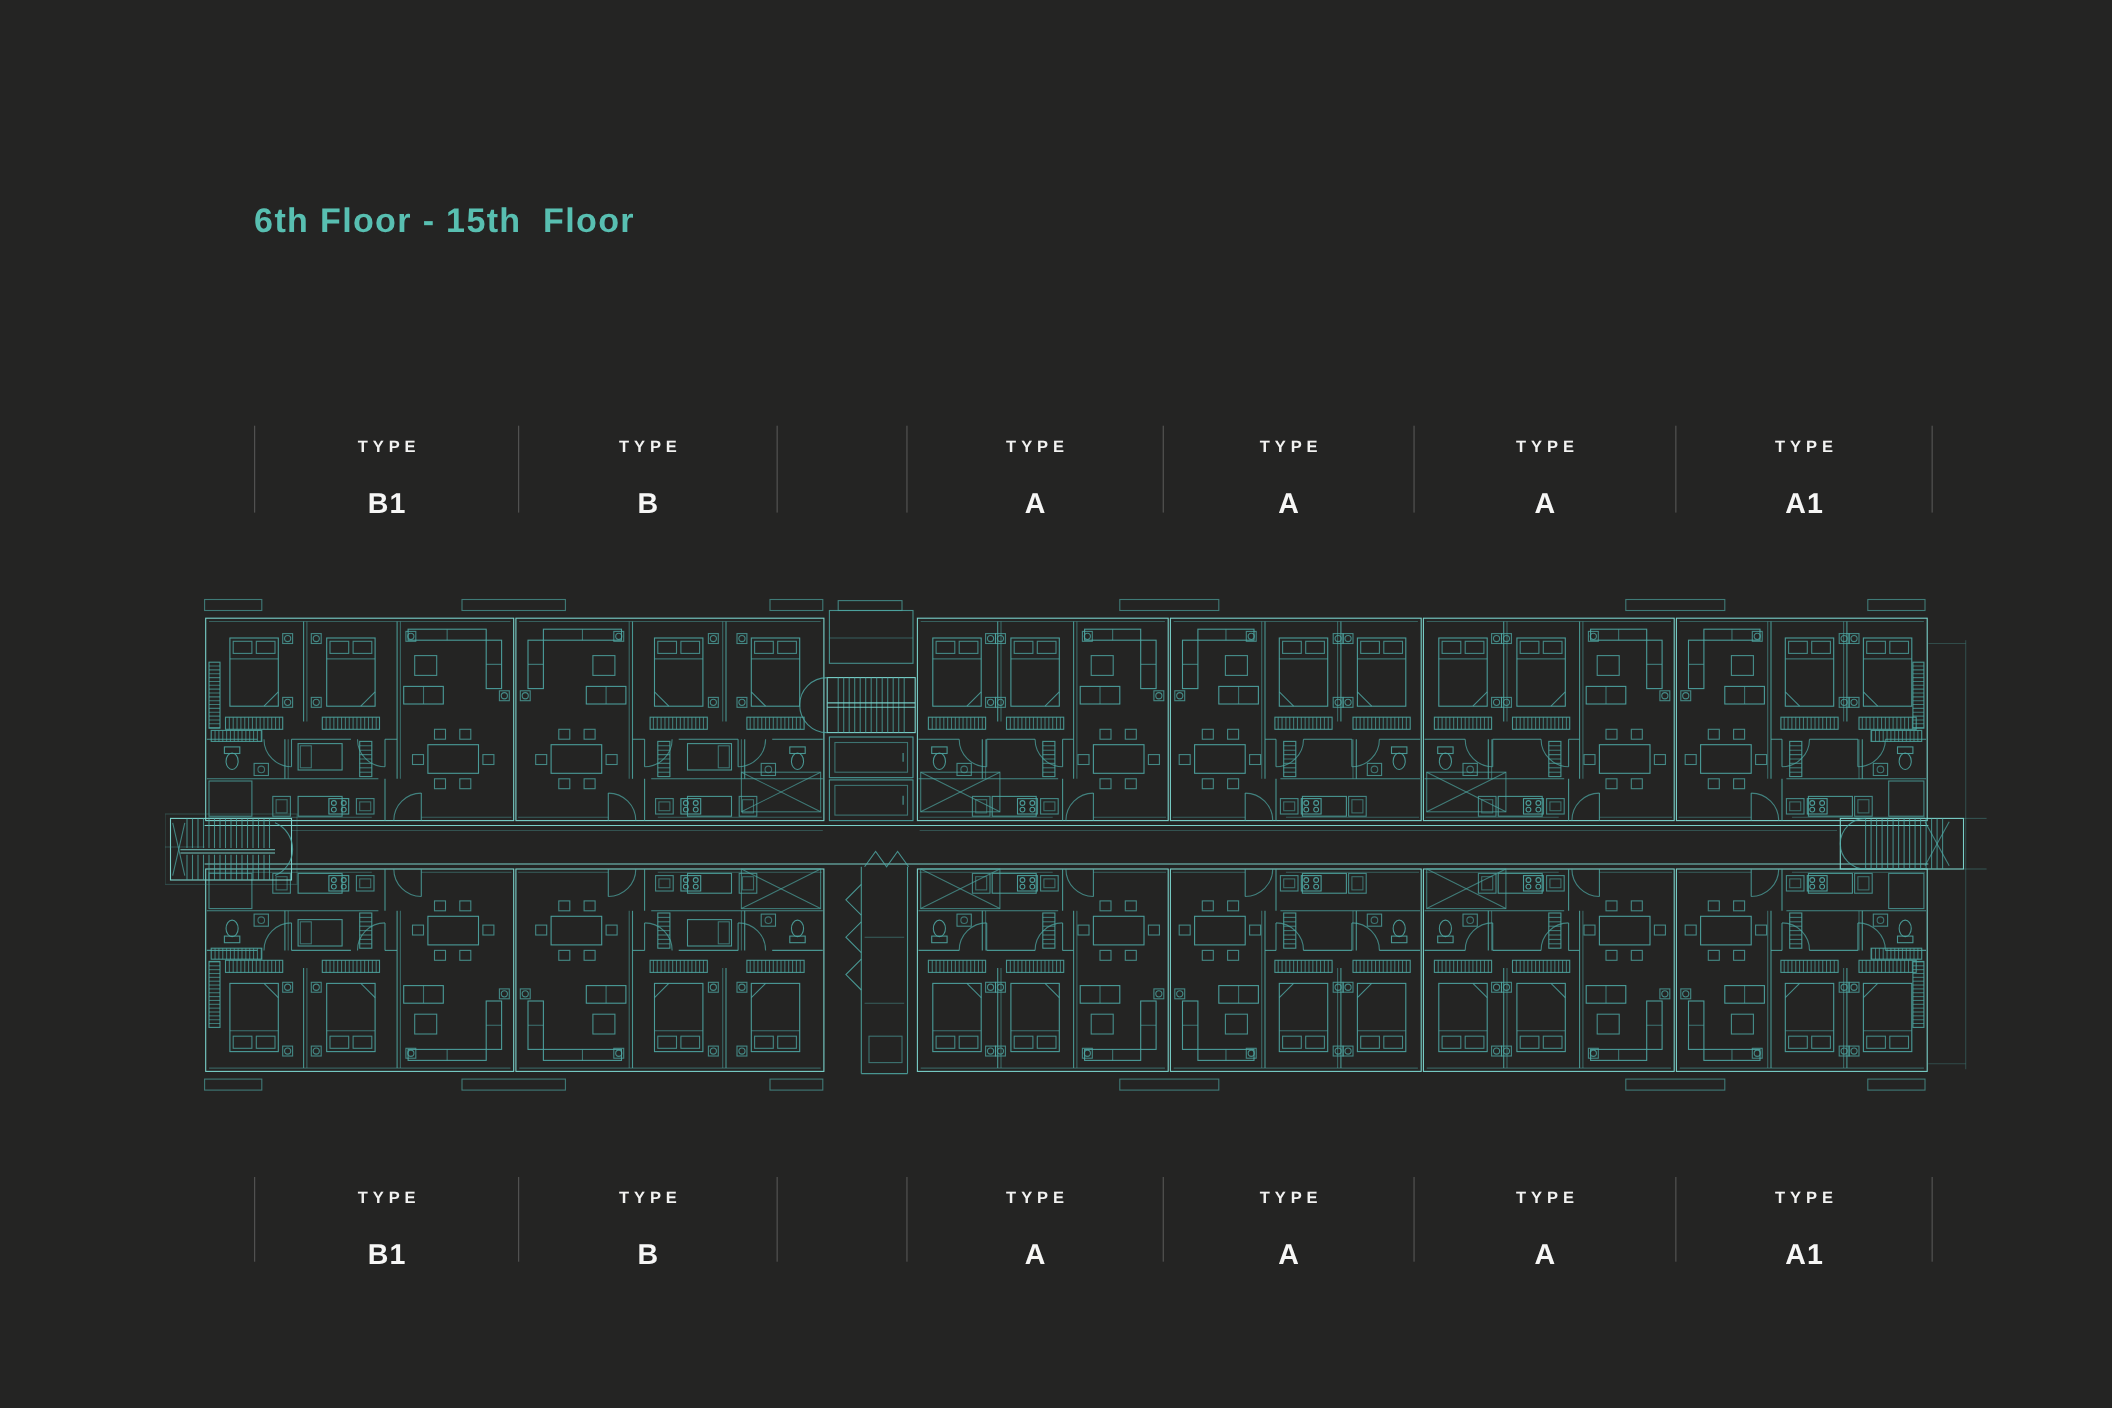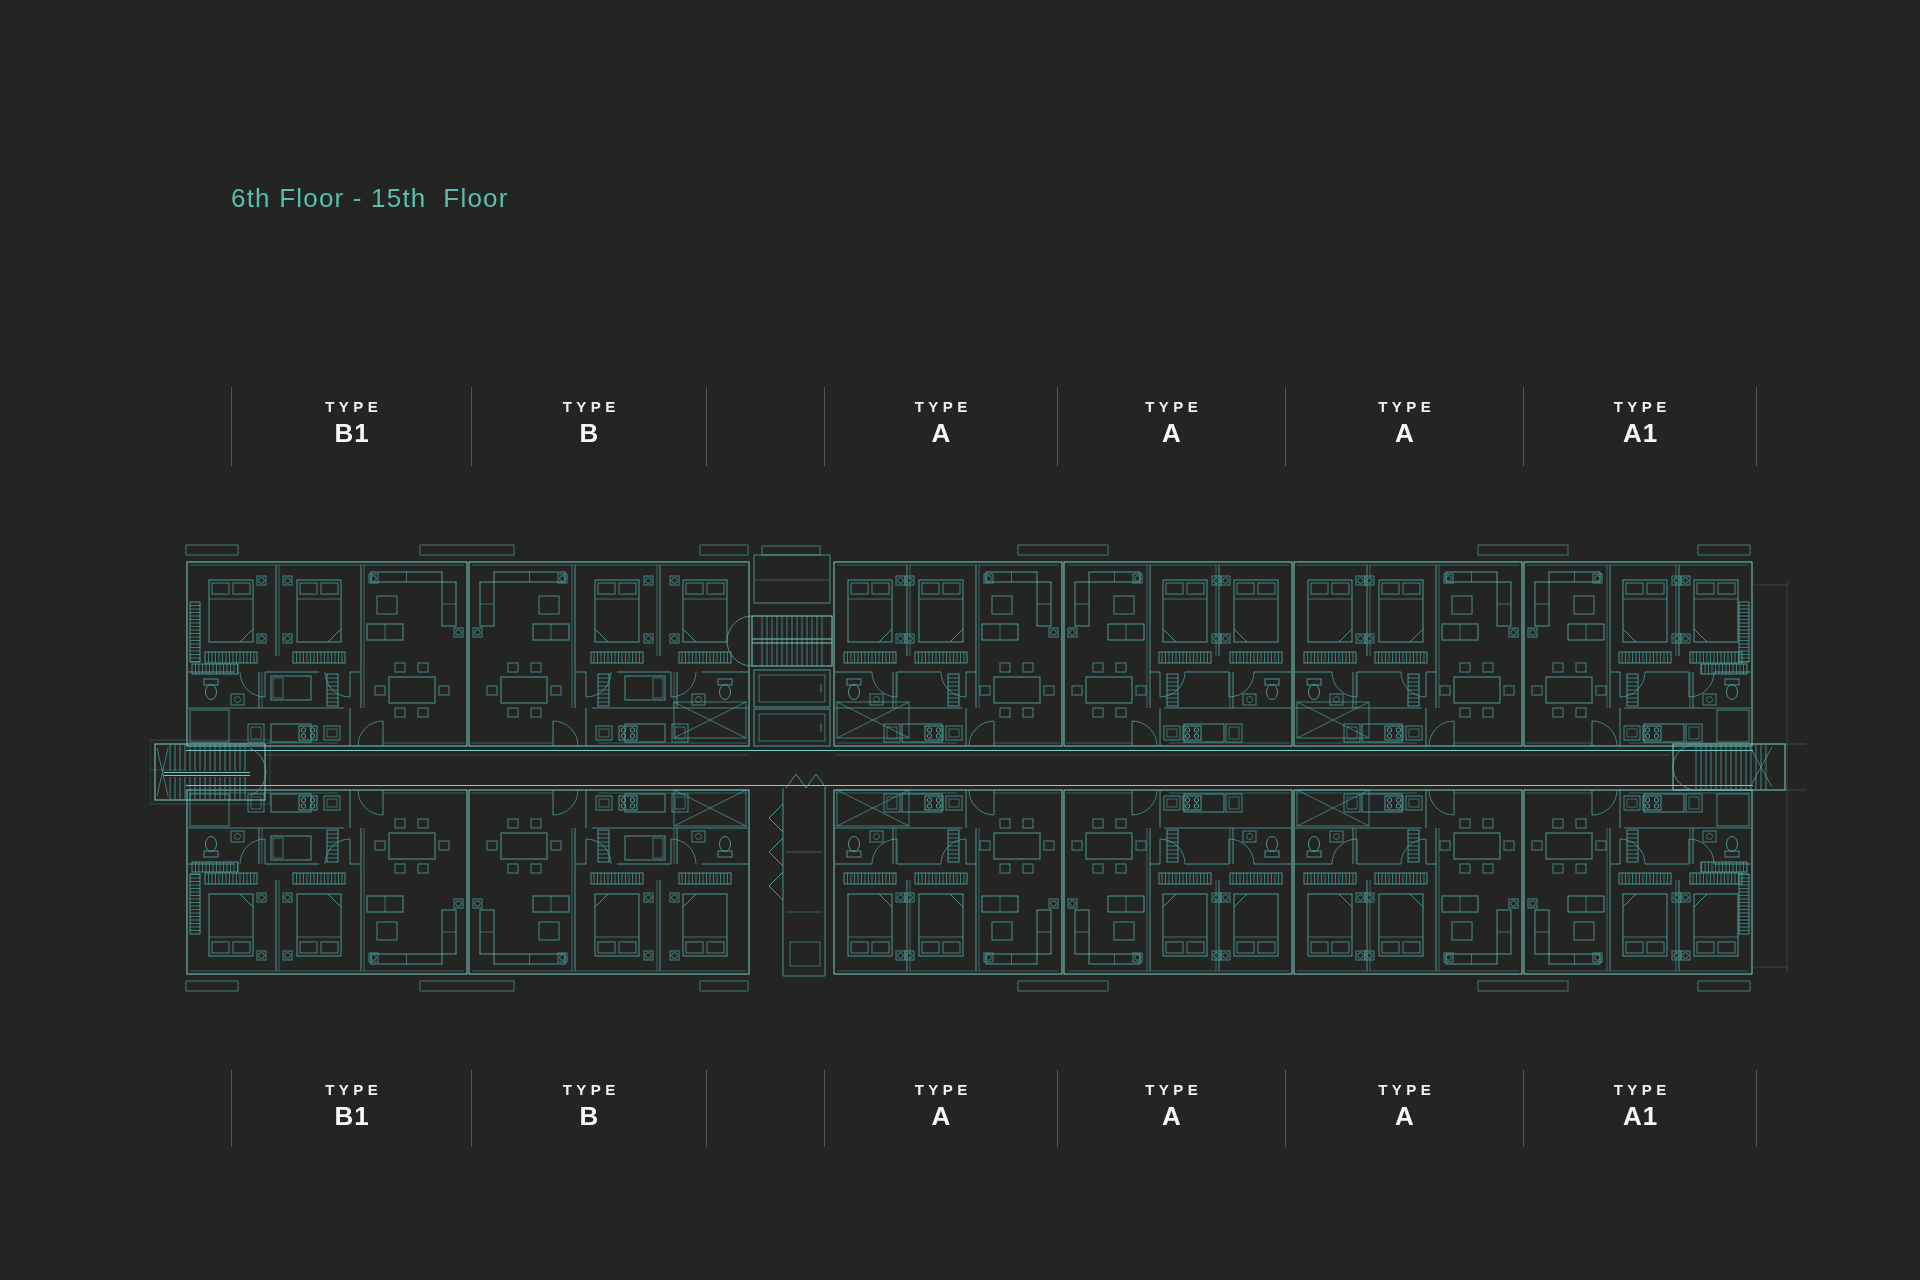--- a/index.html
+++ b/index.html
@@ -3,31 +3,32 @@
 <meta charset="utf-8">
 <style>
   html,body{margin:0;padding:0;}
   body{
     width:1920px;height:1280px;position:relative;overflow:hidden;
     background:#242423;
     font-family:"Liberation Sans", sans-serif;
   }
   .page-title{
     position:absolute;left:231px;top:183px;
-    font-size:26px;font-weight:400;letter-spacing:1.2px;
+    font-size:31px;font-weight:700;letter-spacing:1.2px;
     white-space:pre;
   }
   .type-row{
     position:absolute;display:flex;align-items:stretch;
   }
   .type-cell{
     box-sizing:border-box;
     border-left:1px solid #575756;
     display:flex;flex-direction:column;align-items:center;
     padding-top:11px;
+    gap:24px;
   }
   .type-cell:last-child{border-right:1px solid #575756;}
   .type-word{
     font-size:15px;font-weight:700;letter-spacing:4.5px;
     color:#f2f2f1;text-indent:4.5px;
   }
   .type-letter{
     font-size:26px;font-weight:700;letter-spacing:1px;
     color:#f7f7f6;margin-top:3px;text-indent:1px;
   }

